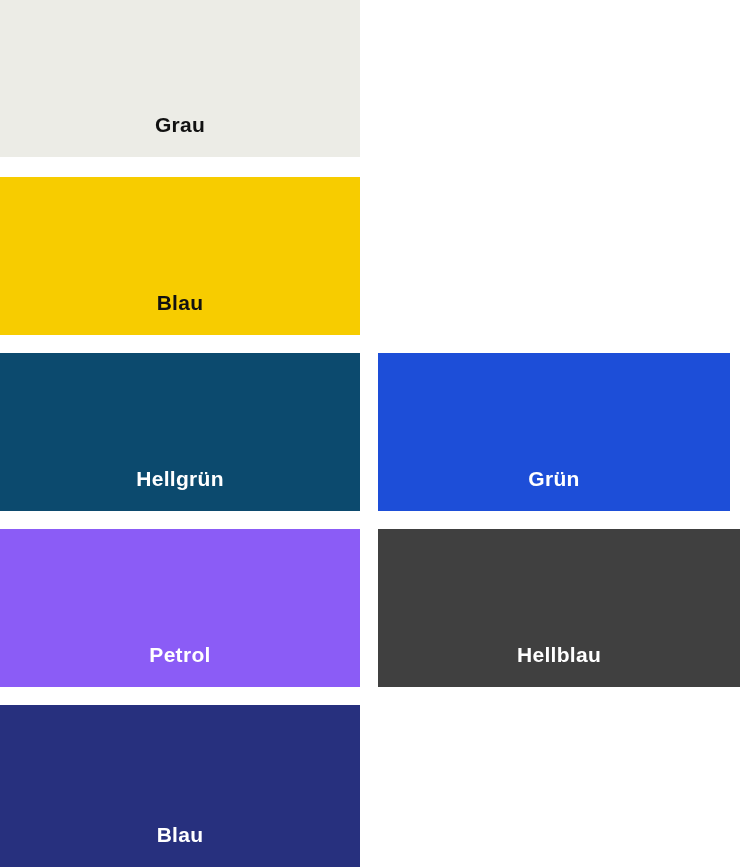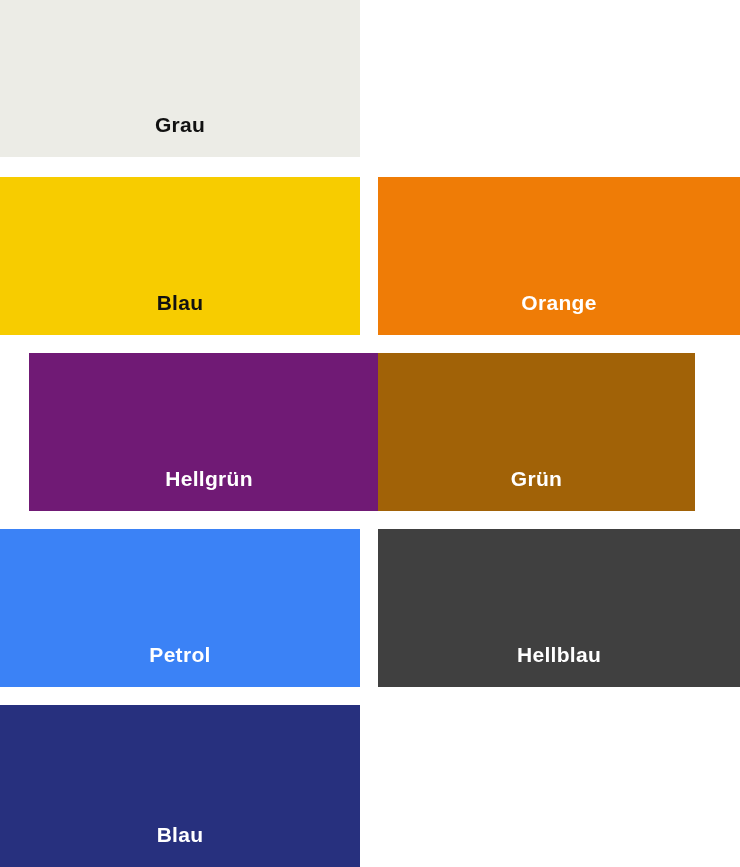--- a/index.html
+++ b/index.html
@@ -49,30 +49,27 @@
 </head>
 <body>
 
 <div id="swatch-grid" style="background: rgb(255, 255, 255);">
     <div class="swatch" style="left: 0px; top: 0px; width: 360px; height: 157px; background: rgb(236, 236, 230);">
       <span class="swatch-label" style="color: rgb(17, 17, 17);">Grau</span>
     </div>
     <div class="swatch" style="left: 0px; top: 177px; width: 360px; height: 158px; background: rgb(247, 204, 0);">
       <span class="swatch-label" style="color: rgb(17, 17, 17);">Blau</span>
     </div>
-    <div class="swatch" style="left: 378px; top: 177px; width: 362px; height: 158px; background: rgb(239, 124, 6);">
-      <span class="swatch-label" style="color: rgb(255, 255, 255);">Orange</span>
-    </div>
-    <div class="swatch" style="left: 0px; top: 353px; width: 360px; height: 158px; background: #701a75; margin-left: 29px;">
+    <div class="swatch" style="left: 0px; top: 353px; width: 360px; height: 158px; background: #0c4a6e;">
       <span class="swatch-label" style="color: rgb(255, 255, 255);">Hellgrün</span>
     </div>
-    <div class="swatch" style="left: 378px; top: 353px; width: 317px; height: 158px; background: #a16207;">
+    <div class="swatch" style="left: 378px; top: 353px; width: 352px; height: 158px; background: #1d4ed8;">
       <span class="swatch-label" style="color: rgb(255, 255, 255);">Grün</span>
     </div>
-    <div class="swatch" style="left: 0px; top: 529px; width: 360px; height: 158px; background: #3b82f6;">
+    <div class="swatch" style="left: 0px; top: 529px; width: 360px; height: 158px; background: #8b5cf6;">
       <span class="swatch-label" style="color: rgb(255, 255, 255);">Petrol</span>
     </div>
     <div class="swatch" style="left: 378px; top: 529px; width: 362px; height: 158px; background: #404040;">
       <span class="swatch-label" style="color: rgb(255, 255, 255);">Hellblau</span>
     </div>
     <div class="swatch" style="left: 0px; top: 705px; width: 360px; height: 162px; background: rgb(39, 48, 126);">
       <span class="swatch-label" style="color: rgb(255, 255, 255);">Blau</span>
     </div>
     <div class="swatch empty-cell" style="left: 378px; top: 705px; width: 362px; height: 162px; background: rgb(255, 255, 255);"></div>
   </div>

